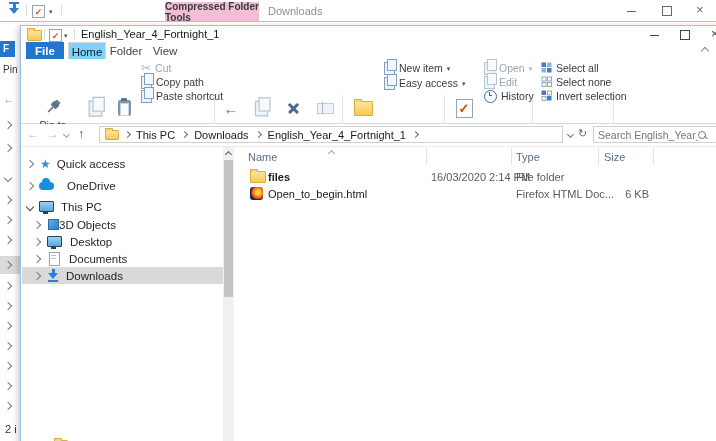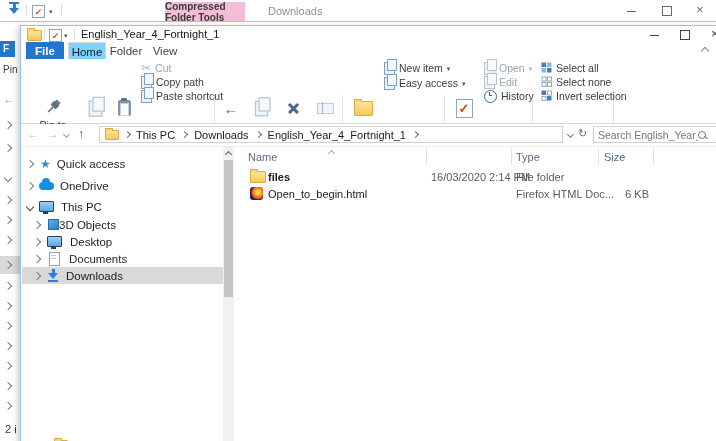--- a/index.html
+++ b/index.html
@@ -68,21 +68,21 @@
 
 <div id="screen">
 
   <div class="abs" style="left:0;top:0;width:716px;height:441px;background:#fff">
     
     <span class="abs dlic" style="left:8px;top:4px"><span class="dlbase"></span></span>
     <span class="abs sep" style="left:25px;top:3px">|</span>
     <span class="abs qcheck" style="left:32px;top:5px">✓</span>
     <span class="abs caret" style="left:49px;top:8px">▾</span>
     <span class="abs sep" style="left:60px;top:3px">|</span>
-    <div class="abs" style="left:165px;top:2px;width:80px;height:19px;background:#f3bdd8;display:flex;align-items:center;justify-content:center;font-size:10px;font-weight:bold;color:#3a3a3a">Compressed Folder Tools</div>
+    <div class="abs" style="left:165px;top:2px;width:94px;height:19px;background:#f3bdd8;display:flex;align-items:center;justify-content:center;font-size:10px;font-weight:bold;color:#3a3a3a">Compressed Folder Tools</div>
     <span class="abs" style="left:268px;top:5px;color:#8f8f8f">Downloads</span>
     
     <span class="abs" style="left:627px;top:11px;width:9px;height:1px;background:#666"></span>
     <span class="abs" style="left:662px;top:6px;width:8px;height:8px;border:1px solid #666"></span>
     <span class="abs" style="left:696px;top:2px;font-size:13px;color:#666">×</span>
     <div class="abs" style="left:0;top:21px;width:716px;height:1px;background:#a9c7e4"></div>
 
     
     <div class="abs" style="left:0;top:41px;width:12px;height:16px;background:#2277cc;color:#fff;font-size:10px;font-weight:bold;padding-left:3px;line-height:16px;overflow:hidden">F</div>
     <span class="abs" style="left:3px;top:64px;font-size:10px;color:#3b3b3b">Pin</span>
@@ -297,21 +297,21 @@
 
       <div class="abs" style="left:0;top:0;width:202px;height:310px">
         <div class="navrow" style="top:8px">
           <span class="chev r" style="margin-left:5px"></span>
           <span style="color:#2e8fd8;font-size:12px;margin-left:7px">★</span>
           <span style="margin-left:6px">Quick access</span>
         </div>
         <div class="navrow" style="top:30px">
           <span class="chev r" style="margin-left:5px"></span>
           <span class="cloud" style="margin-left:6px"></span>
-          <span style="margin-left:6px">OneDrive</span>
+          <span style="margin-left:13px">OneDrive</span>
         </div>
         <div class="navrow" style="top:51px">
           <span class="chev d" style="margin-left:5px;border-color:#404040"></span>
           <span class="pc" style="margin-left:6px"></span>
           <span style="margin-left:7px">This PC</span>
         </div>
         <div class="navrow" style="top:69px">
           <span class="chev r" style="margin-left:12px"></span>
           <span class="cube" style="margin-left:8px"></span>
           <span style="margin-left:0">3D Objects</span>

